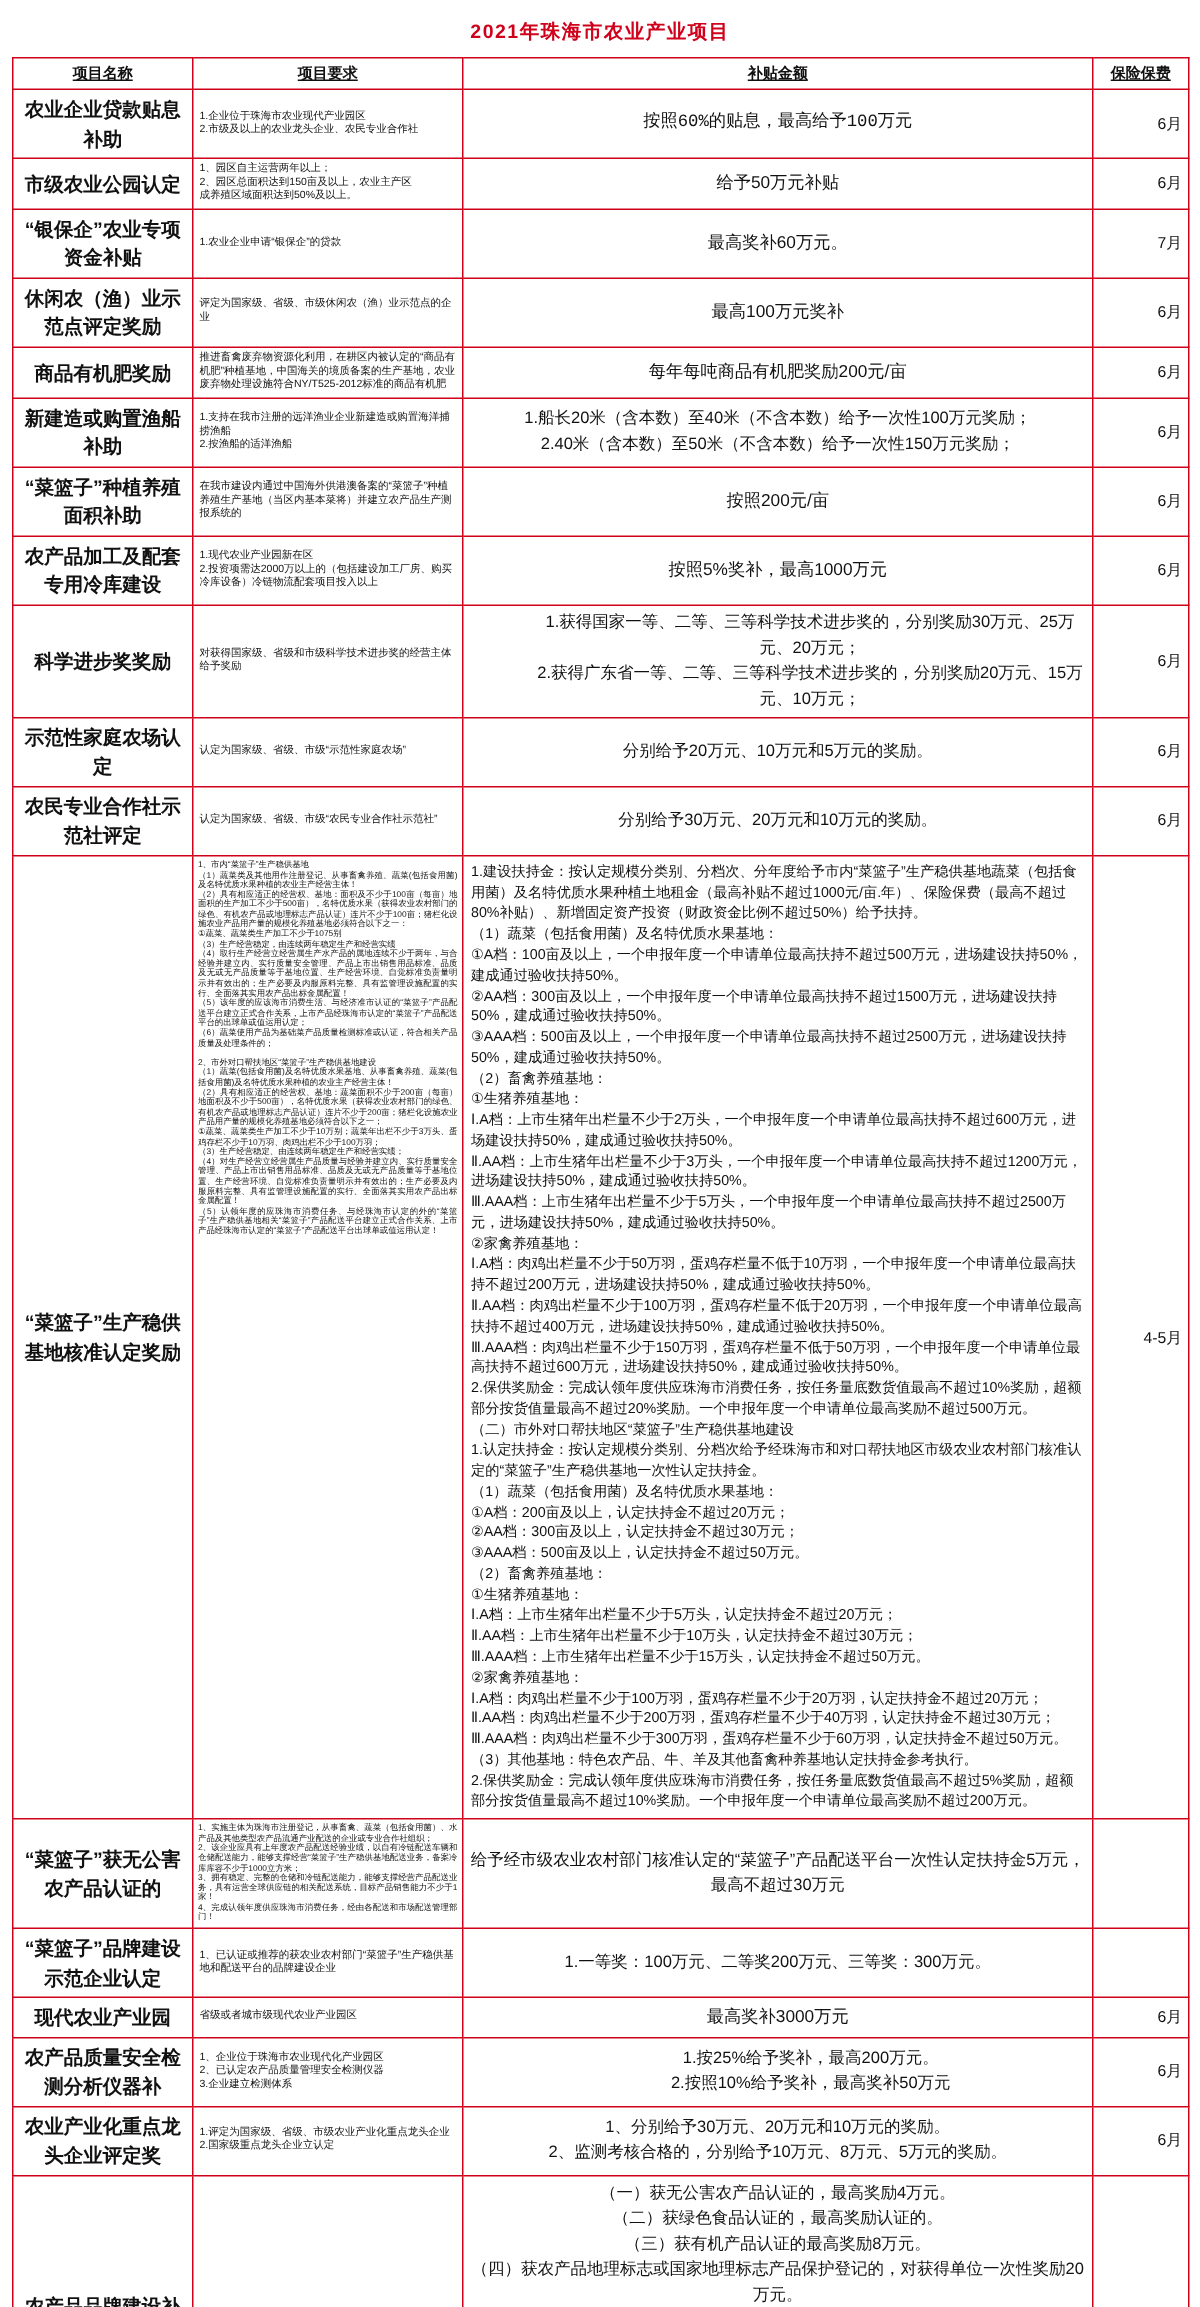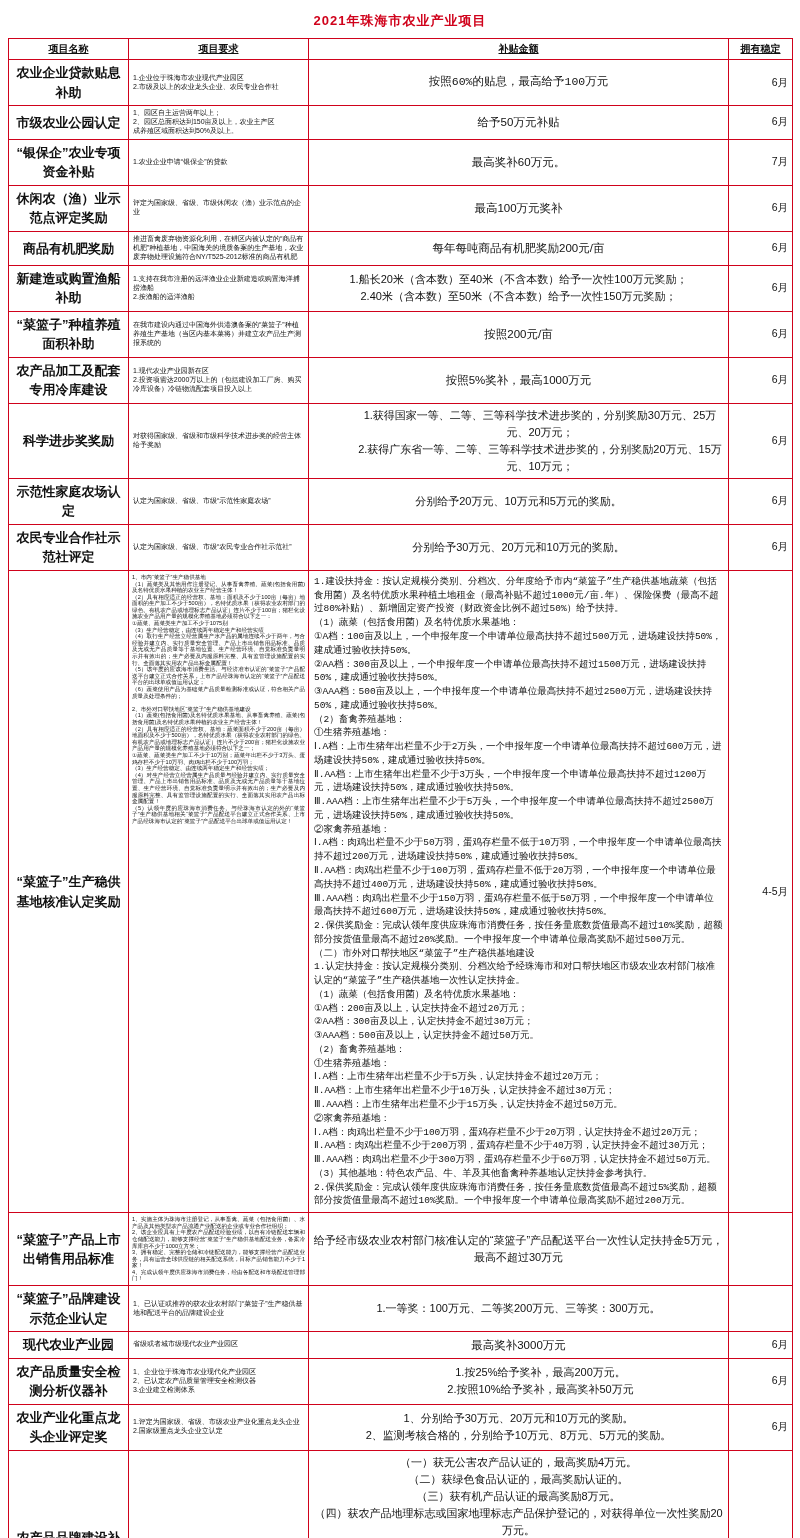--- a/index.html
+++ b/index.html
@@ -99,21 +99,21 @@
       <col class="c1">
         <col class="c2">
         <col class="c3">
         <col class="c4">
     </colgroup>
     <thead>
       <tr>
         <th>项目名称</th>
         <th>项目要求</th>
         <th>补贴金额</th>
-        <th>拥有稳定</th>
+        <th>保险保费</th>
       </tr>
     </thead>
     <tbody>
 
       <tr>
         <td class="name">农业企业贷款贴息补助</td>
         <td class="req" style="white-space: pre-wrap;">1.企业位于珠海市农业现代产业园区
 2.市级及以上的农业龙头企业、农民专业合作社</td>
         <td class="amount" style="white-space: pre-wrap; font-family: Liberation Mono, monospace;">按照60%的贴息，最高给予100万元</td>
         <td class="time">6月</td>
@@ -206,21 +206,21 @@
 （5）该年度的应该海市消费生活、与经济准市认证的“菜篮子”产品配送平台建立正式合作关系，上市产品经珠海市认定的“菜篮子”产品配送平台的出球单或值运用认定；
 （6）蔬菜使用产品为基础菜产品质量检测标准或认证，符合相关产品质量及处理条件的；
 
 2、市外对口帮扶地区“菜篮子”生产稳供基地建设
 （1）蔬菜(包括食用菌)及名特优质水果基地、从事畜禽养殖、蔬菜(包括食用菌)及名特优质水果种植的农业主产经营主体！
 （2）具有相应适正的经营权、基地：蔬菜面积不少于200亩（每亩）地面积及不少于500亩），名特优质水果（获得农业农村部门的绿色、有机农产品或地理标志产品认证）连片不少于200亩；猪栏化设施农业产品用产量的规模化养殖基地必须符合以下之一；
 ①蔬菜、蔬菜类生产加工不少于10万别；蔬菜年出栏不少于3万头、蛋鸡存栏不少于10万羽、肉鸡出栏不少于100万羽；
 （3）生产经营稳定、由连续两年稳定生产和经营实绩；
 （4）对生产经营立经营属生产品质量与经验并建立内、实行质量安全管理、产品上市出销售用品标准、品质及无或无产品质量等于基地位置、生产经营环境、自觉标准负责量明示并有效出的；生产必要及内服原料完整、具有监管理设施配置的实行、全面落其实用农产品出标金属配置！
 （5）认领年度的应珠海市消费任务、与经珠海市认定的外的“菜篮子”生产稳供基地相关“菜篮子”产品配送平台建立正式合作关系、上市产品经珠海市认定的“菜篮子”产品配送平台出球单或值运用认定！</td>
-        <td class="amount tiny" style="white-space: pre-wrap; font-family: Liberation Mono, monospace;">1.建设扶持金：按认定规模分类别、分档次、分年度给予市内“菜篮子”生产稳供基地蔬菜（包括食用菌）及名特优质水果种植土地租金（最高补贴不超过1000元/亩.年）、保险保费（最高不超过80%补贴）、新增固定资产投资（财政资金比例不超过50%）给予扶持。
+        <td class="amount tiny" style="white-space: pre-wrap;">1.建设扶持金：按认定规模分类别、分档次、分年度给予市内“菜篮子”生产稳供基地蔬菜（包括食用菌）及名特优质水果种植土地租金（最高补贴不超过1000元/亩.年）、保险保费（最高不超过80%补贴）、新增固定资产投资（财政资金比例不超过50%）给予扶持。
 （1）蔬菜（包括食用菌）及名特优质水果基地：
 ①A档：100亩及以上，一个申报年度一个申请单位最高扶持不超过500万元，进场建设扶持50%，建成通过验收扶持50%。
 ②AA档：300亩及以上，一个申报年度一个申请单位最高扶持不超过1500万元，进场建设扶持50%，建成通过验收扶持50%。
 ③AAA档：500亩及以上，一个申报年度一个申请单位最高扶持不超过2500万元，进场建设扶持50%，建成通过验收扶持50%。
 （2）畜禽养殖基地：
 ①生猪养殖基地：
 Ⅰ.A档：上市生猪年出栏量不少于2万头，一个申报年度一个申请单位最高扶持不超过600万元，进场建设扶持50%，建成通过验收扶持50%。
 Ⅱ.AA档：上市生猪年出栏量不少于3万头，一个申报年度一个申请单位最高扶持不超过1200万元，进场建设扶持50%，建成通过验收扶持50%。
 Ⅲ.AAA档：上市生猪年出栏量不少于5万头，一个申报年度一个申请单位最高扶持不超过2500万元，进场建设扶持50%，建成通过验收扶持50%。
 ②家禽养殖基地：
@@ -242,21 +242,21 @@
 ②家禽养殖基地：
 Ⅰ.A档：肉鸡出栏量不少于100万羽，蛋鸡存栏量不少于20万羽，认定扶持金不超过20万元；
 Ⅱ.AA档：肉鸡出栏量不少于200万羽，蛋鸡存栏量不少于40万羽，认定扶持金不超过30万元；
 Ⅲ.AAA档：肉鸡出栏量不少于300万羽，蛋鸡存栏量不少于60万羽，认定扶持金不超过50万元。
 （3）其他基地：特色农产品、牛、羊及其他畜禽种养基地认定扶持金参考执行。
 2.保供奖励金：完成认领年度供应珠海市消费任务，按任务量底数货值最高不超过5%奖励，超额部分按货值量最高不超过10%奖励。一个申报年度一个申请单位最高奖励不超过200万元。</td>
         <td class="time">4-5月</td>
       </tr>
 
       <tr>
-        <td class="name">“菜篮子”产品上市出销售用品标准</td>
+        <td class="name">“菜篮子”获无公害农产品认证的</td>
         <td class="req small" style="white-space: pre-wrap;">1、实施主体为珠海市注册登记，从事畜禽、蔬菜（包括食用菌）、水产品及其他类型农产品流通产业配送的企业或专业合作社组织；
 2、该企业应具有上年度农产品配送经验业绩，以自有冷链配送车辆和仓储配送能力，能够支撑经营“菜篮子”生产稳供基地配送业务，备案冷库库容不少于1000立方米；
 3、拥有稳定、完整的仓储和冷链配送能力，能够支撑经营产品配送业务，具有运营全球供应链的相关配送系统，目标产品销售能力不少于1家！
 4、完成认领年度供应珠海市消费任务，经由各配送和市场配送管理部门！</td>
         <td class="amount left" style="white-space: pre-wrap;">给予经市级农业农村部门核准认定的“菜篮子”产品配送平台一次性认定扶持金5万元，最高不超过30万元</td>
         <td class="time"></td>
       </tr>
 
       <tr>
         <td class="name">“菜篮子”品牌建设示范企业认定</td>

